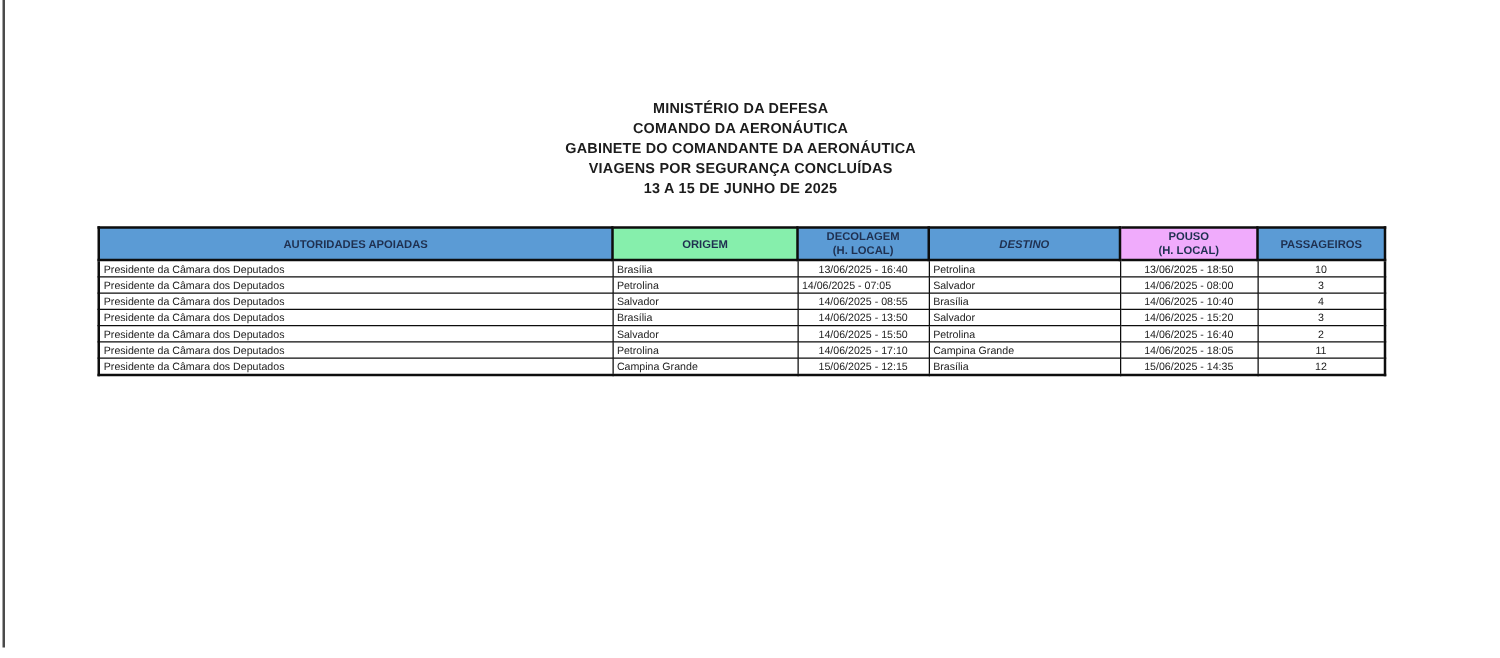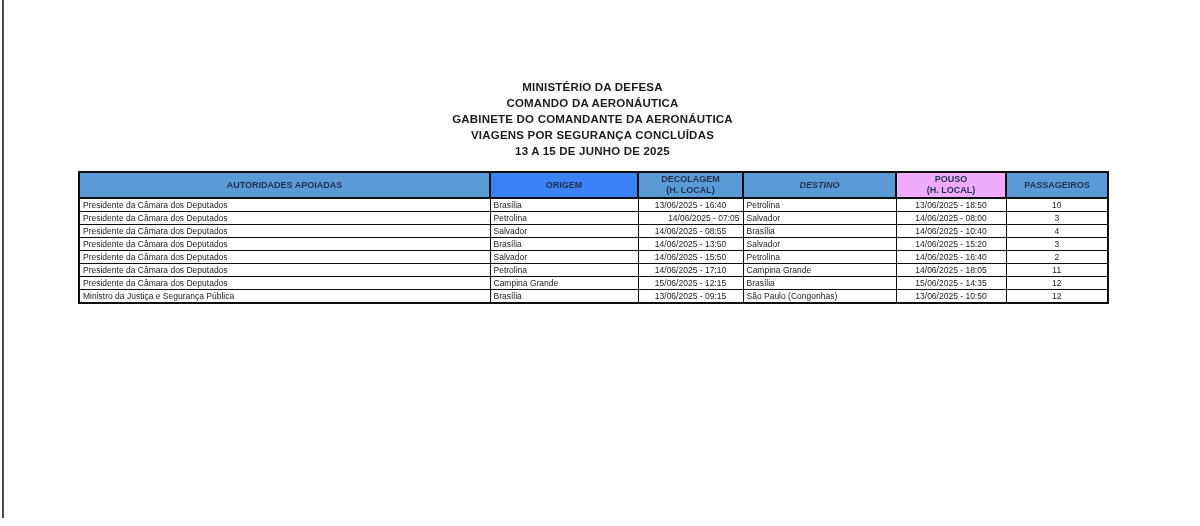--- a/index.html
+++ b/index.html
@@ -23,21 +23,21 @@
     text-align: center;
     font-weight: bold;
     font-size: 11.5px;
     line-height: 16px;
     color: #1c1c1c;
     letter-spacing: 0.2px;
   }
 
   table.flights {
     position: absolute;
-    left: 78px; top: 171px;
+    left: 78px; top: 181px;
     width: 1029px;
     border-collapse: collapse;
     table-layout: fixed;
     border: 2px solid #0d0d0d;
   }
   table.flights th {
     border: 2px solid #0d0d0d;
     height: 26px;
     vertical-align: middle;
     text-align: center;
@@ -82,21 +82,21 @@
       <col style="width:153px">
       <col style="width:110px">
       <col style="width:102px">
     </colgroup>
     <thead>
       <tr>
         <th style="background: rgb(91, 155, 213);">
           <span>AUTORIDADES APOIADAS</span>
           <div class="th-sub"></div>
         </th>
-        <th style="background: #3b82f6;">
+        <th style="background: #86efac;">
           <span>ORIGEM</span>
           <div class="th-sub"></div>
         </th>
         <th style="background: rgb(91, 155, 213);">
           <span>DECOLAGEM</span>
           <div class="th-sub">(H. LOCAL)</div>
         </th>
         <th style="background: rgb(91, 155, 213); font-style: italic;">
           <span>DESTINO</span>
           <div class="th-sub"></div>
@@ -116,21 +116,21 @@
           <td style="text-align: left;">Presidente da Câmara dos Deputados</td>
           <td style="text-align: left;">Brasília</td>
           <td style="text-align: center;">13/06/2025 - 16:40</td>
           <td style="text-align: left;">Petrolina</td>
           <td style="text-align: center;">13/06/2025 - 18:50</td>
           <td style="text-align: center; margin-top: 28px;">10</td>
         </tr>
         <tr>
           <td style="text-align: left;">Presidente da Câmara dos Deputados</td>
           <td style="text-align: left;">Petrolina</td>
-          <td style="text-align: right; margin-top: 24px;">14/06/2025 - 07:05</td>
+          <td style="text-align: left; margin-top: 24px;">14/06/2025 - 07:05</td>
           <td style="text-align: left;">Salvador</td>
           <td style="text-align: center;">14/06/2025 - 08:00</td>
           <td style="text-align: center;">3</td>
         </tr>
         <tr>
           <td style="text-align: left;">Presidente da Câmara dos Deputados</td>
           <td style="text-align: left;">Salvador</td>
           <td style="text-align: center;">14/06/2025 - 08:55</td>
           <td style="text-align: left;">Brasília</td>
           <td style="text-align: center;">14/06/2025 - 10:40</td>
@@ -161,24 +161,16 @@
           <td style="text-align: center;">11</td>
         </tr>
         <tr>
           <td style="text-align: left;">Presidente da Câmara dos Deputados</td>
           <td style="text-align: left;">Campina Grande</td>
           <td style="text-align: center;">15/06/2025 - 12:15</td>
           <td style="text-align: left;">Brasília</td>
           <td style="text-align: center;">15/06/2025 - 14:35</td>
           <td style="text-align: center;">12</td>
         </tr>
-        <tr>
-          <td style="text-align: left;">Ministro da Justiça e Segurança Pública</td>
-          <td style="text-align: left;">Brasília</td>
-          <td style="text-align: center;">13/06/2025 - 09:15</td>
-          <td style="text-align: left;">São Paulo (Congonhas)</td>
-          <td style="text-align: center;">13/06/2025 - 10:50</td>
-          <td style="text-align: center;">12</td>
-        </tr>
       </tbody>
   </table>
 
 </div>
 
 </body></html>

